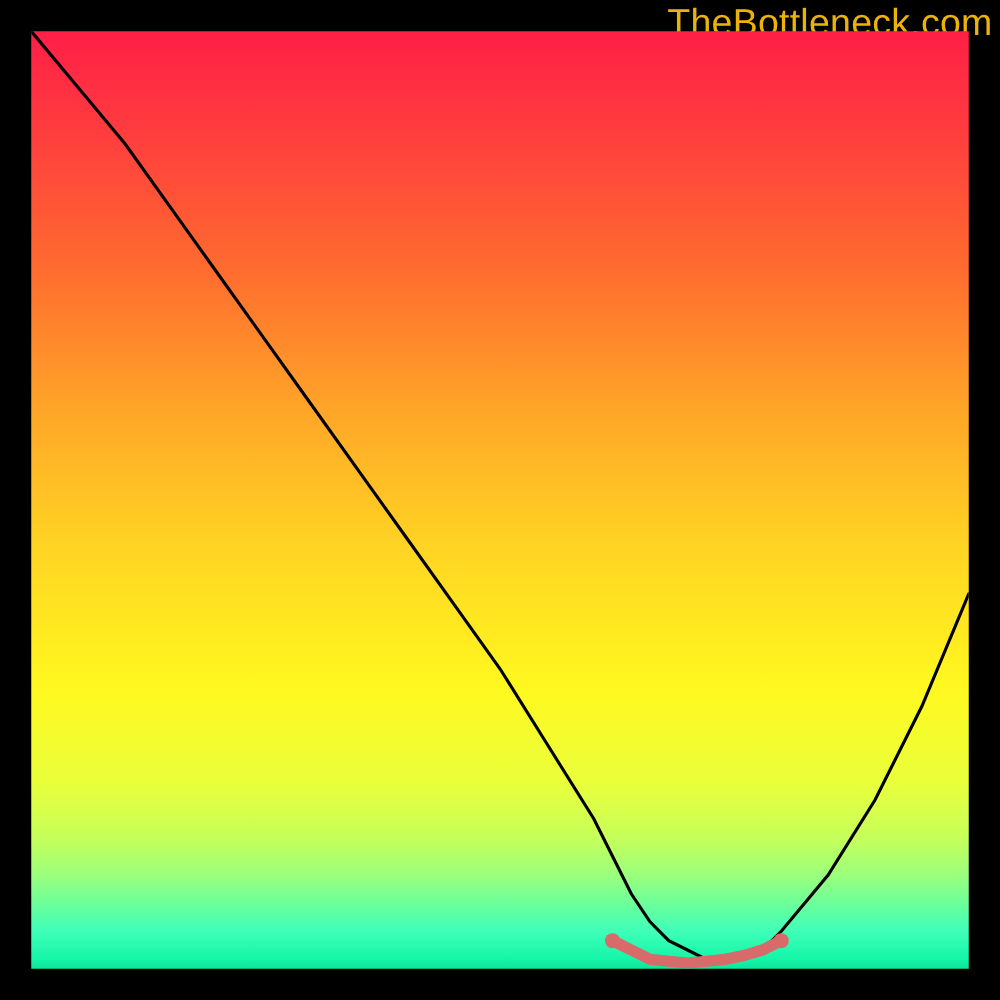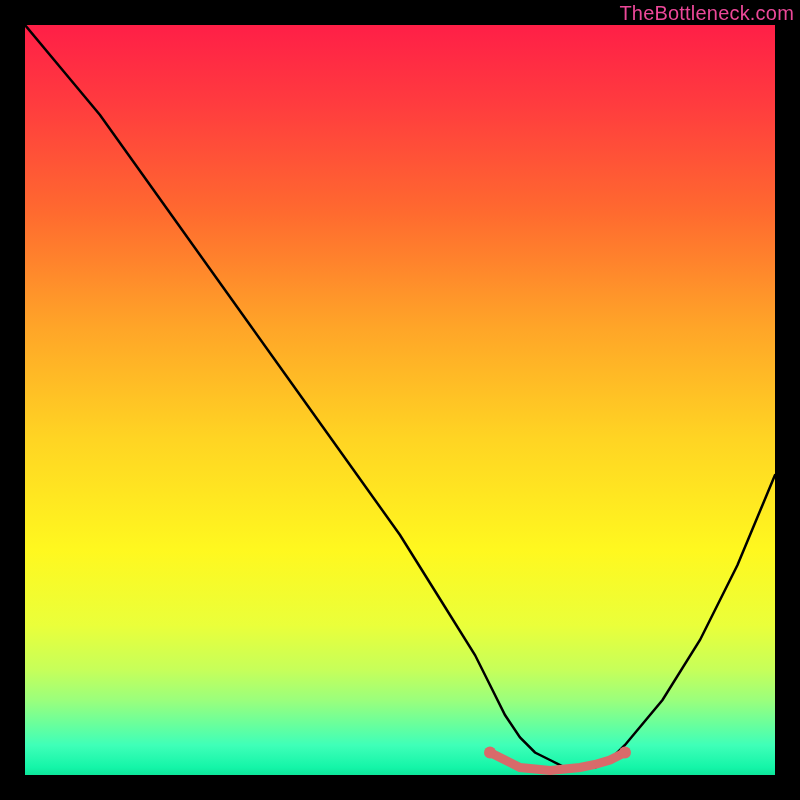--- a/index.html
+++ b/index.html
@@ -51,22 +51,22 @@
     left: 0;
     top: 0;
     width: 750px;
     height: 750px;
     pointer-events: none;
   }
   .watermark {
     position: absolute;
     top: 2px;
     right: 6px;
-    color: #ec4899;
-    font-size: 20px;
+    color: #eab308;
+    font-size: 30px;
     font-weight: 500;
     letter-spacing: 0.2px;
   }
 </style>
 </head>
 <body>
 
 <div class="stage">
   <div class="watermark">TheBottleneck.com</div>
 

